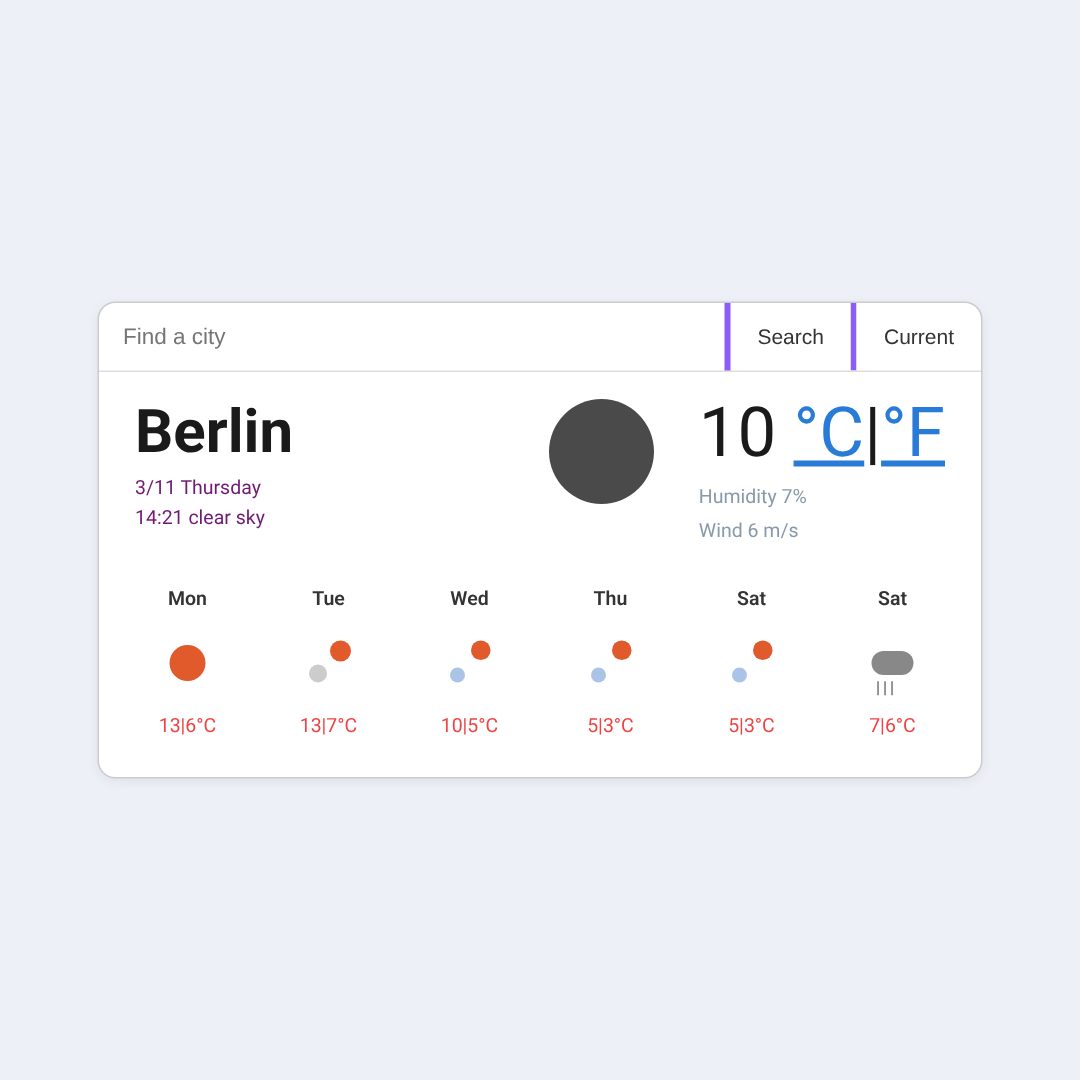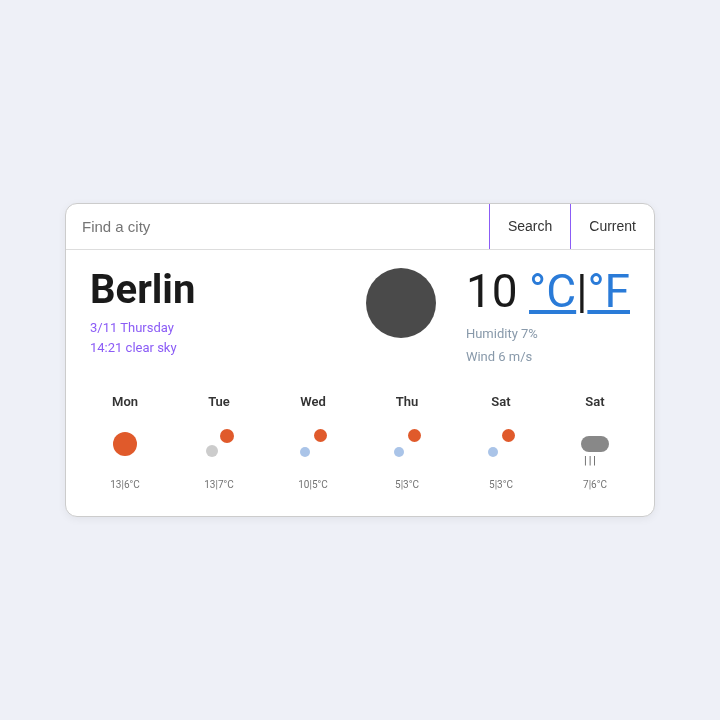--- a/index.html
+++ b/index.html
@@ -42,21 +42,21 @@
       background: transparent;
     }
 
     .search-btn, .current-btn {
       border: none;
       background: transparent;
       padding: 0 18px;
       font-size: 14px;
       color: #333;
       cursor: pointer;
-      border-left: 1px solid #8b5cf6;
+      border-left: 4px solid #8b5cf6;
     }
 
     .current-btn {
       border-radius: 0 12px 0 0;
     }
 
     
     .weather-main {
       display: flex;
       align-items: flex-start;
@@ -71,21 +71,21 @@
     .city-name {
       font-size: 40px;
       font-weight: 700;
       color: #1a1a1a;
       line-height: 1.1;
       margin-bottom: 6px;
     }
 
     .city-date {
       font-size: 13px;
-      color: #8b5cf6;
+      color: #701a75;
       line-height: 1.6;
     }
 
     .weather-icon-main {
       width: 70px;
       height: 70px;
       border-radius: 50%;
       background: #4a4a4a;
       margin: 0 30px;
       flex-shrink: 0;
@@ -145,22 +145,22 @@
     .forecast-icon {
       width: 30px;
       height: 30px;
       display: flex;
       align-items: center;
       justify-content: center;
       font-size: 22px;
     }
 
     .forecast-temp {
-      font-size: 10px;
-      color: #737373;
+      font-size: 13px;
+      color: #ef4444;
     }
 
     
     .footer {
       padding: 10px 24px 0 24px;
       font-size: 13px;
       color: #555;
     }
 
     .footer a {

